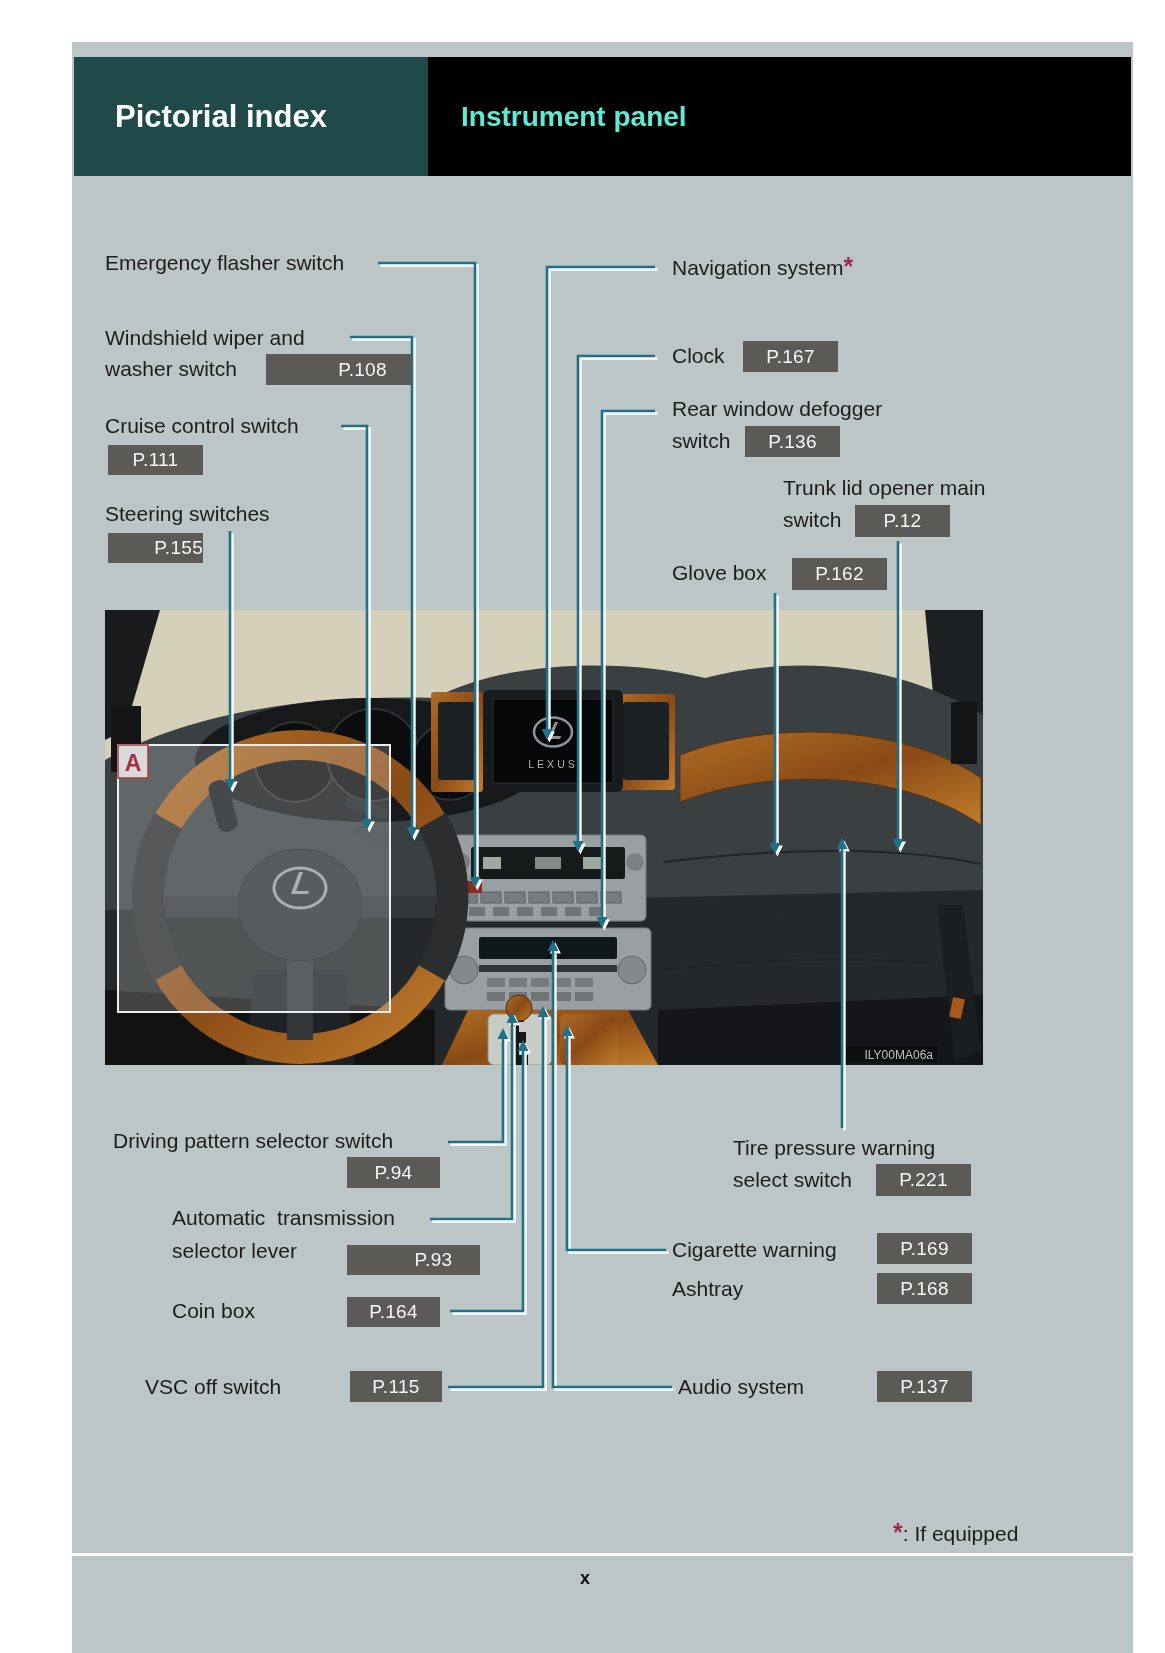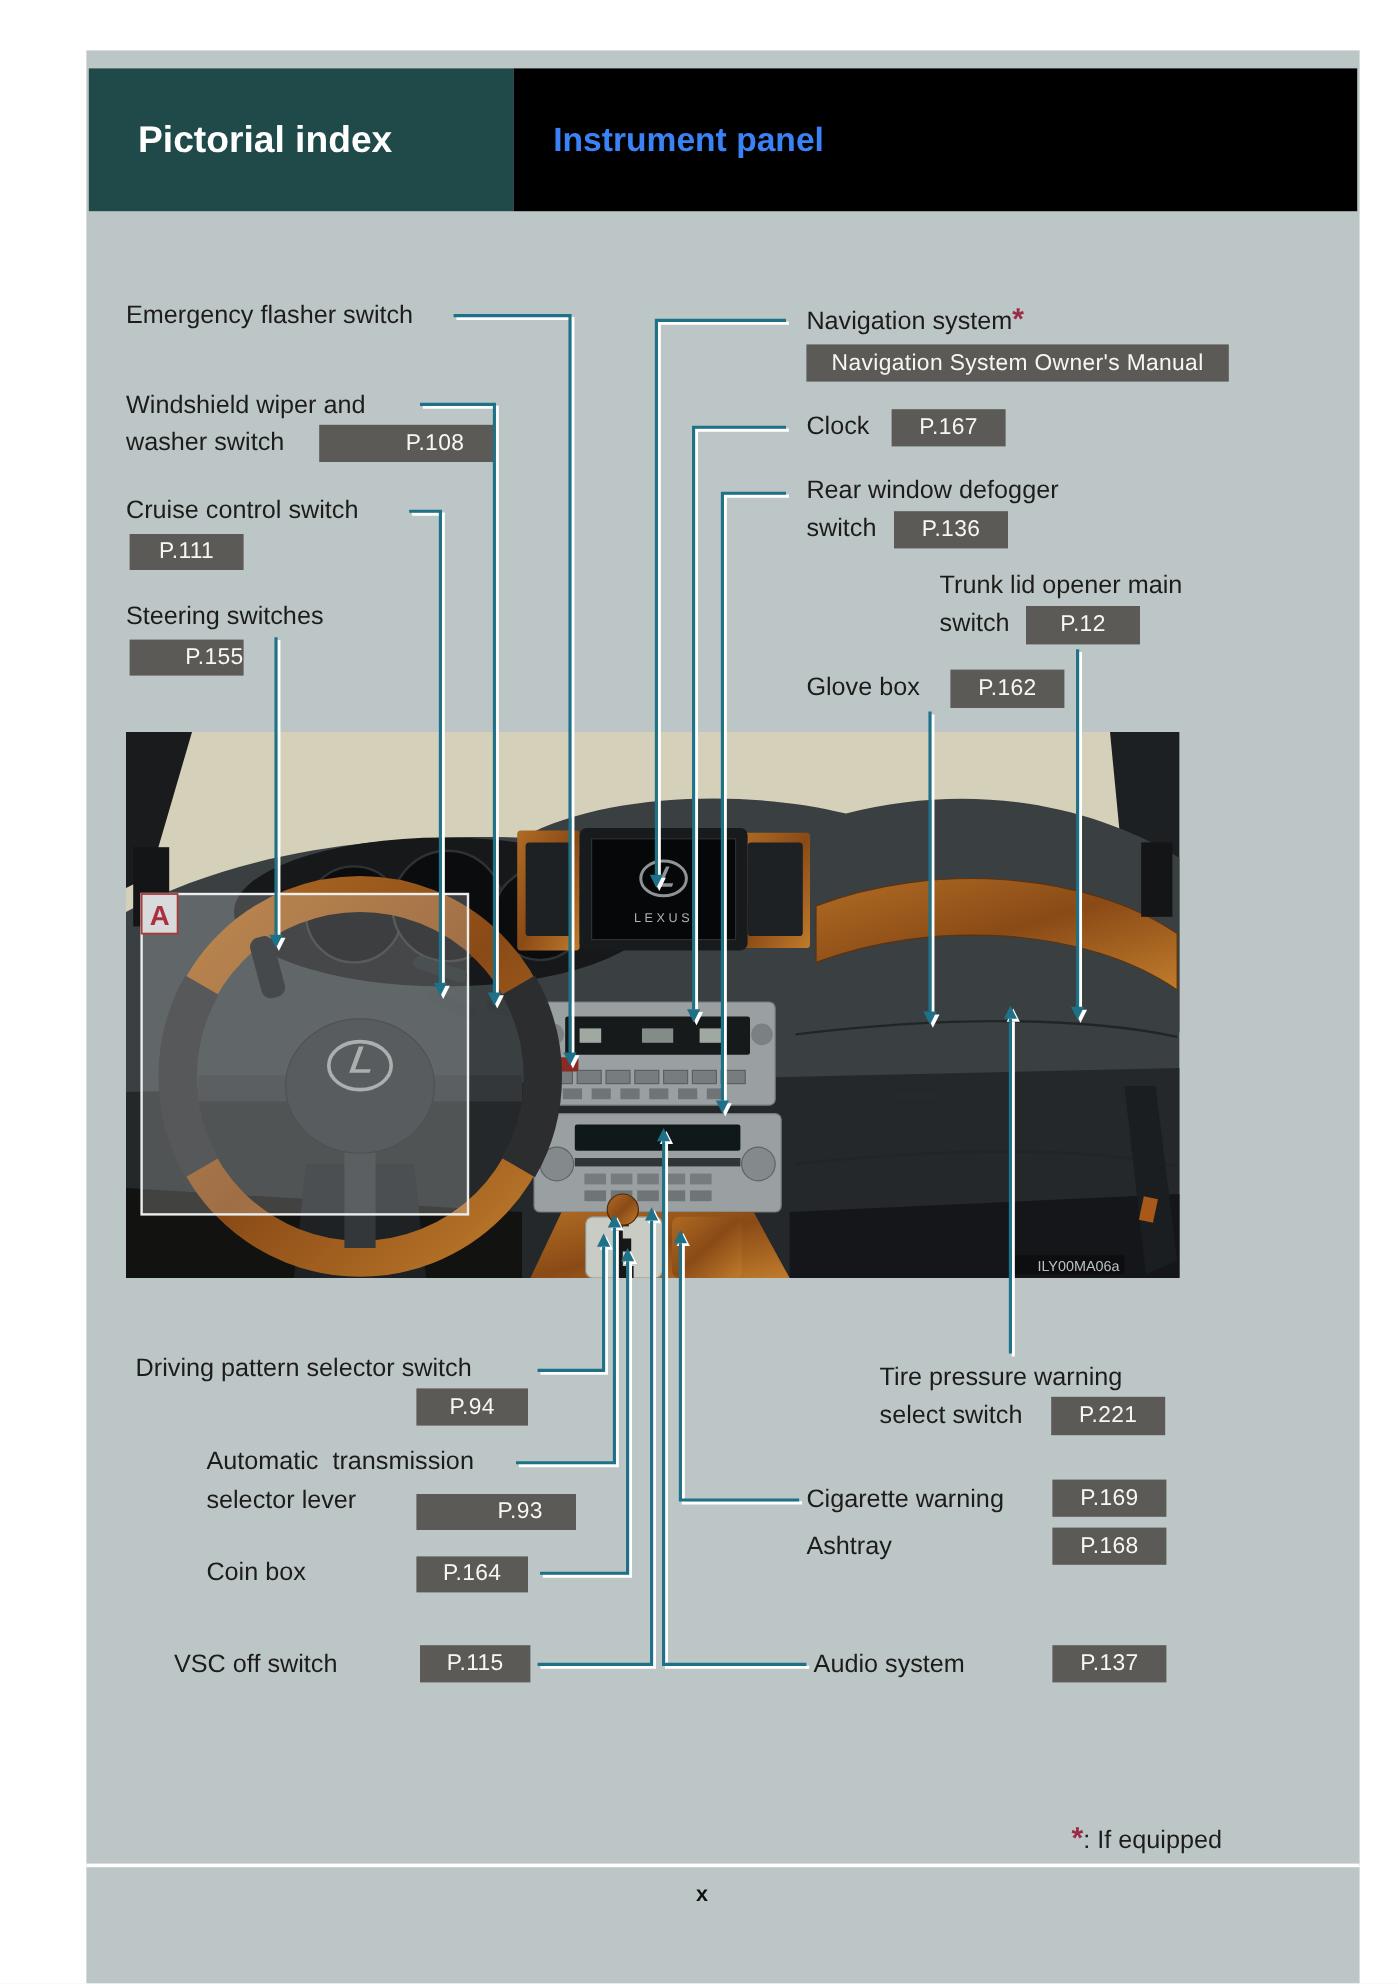--- a/index.html
+++ b/index.html
@@ -3,21 +3,21 @@
 <meta charset="utf-8">
 <style>
   html,body{margin:0;padding:0;background:#ffffff;}
   #stage{position:relative;width:1165px;height:1653px;background:#ffffff;overflow:hidden;
          font-family:"Liberation Sans","DejaVu Sans",sans-serif;}
   #page{position:absolute;left:72px;top:42px;width:1061px;height:1628px;background:#bdc6c6;}
   
   .hdr-teal{position:absolute;left:2px;top:15px;width:354px;height:119px;background:#1f4a49;
             color:#fff;font-weight:bold;font-size:31px;line-height:119px;padding-left:41px;box-sizing:border-box;}
   .hdr-black{position:absolute;left:356px;top:15px;width:703px;height:119px;background:#000;
-             color:#3b82f6;font-weight:bold;font-size:28px;line-height:119px;padding-left:33px;box-sizing:border-box;}
+             color:#5eead4;font-weight:bold;font-size:28px;line-height:119px;padding-left:33px;box-sizing:border-box;}
   
   .lbl{position:absolute;color:#1c1c1a;font-size:21px;line-height:26px;white-space:nowrap;}
   .pre{white-space:pre;}
   .badge{position:absolute;background:#5b5a56;color:#f6f6f4;font-size:19px;text-align:center;
          letter-spacing:.3px;white-space:nowrap;}
   .b30{height:30px;line-height:30px;width:95px;}
   .ast{color:#9c2b4a;font-size:25px;font-weight:bold;}
   
   #callout-layer,#photo-layer{position:absolute;left:0;top:0;pointer-events:none;}
   #callout-layer polyline{fill:none;stroke-width:2.6px;}
@@ -202,21 +202,20 @@
   <div class="lbl" style="left:105px;top:250px;">Emergency flasher switch</div>
   <div class="lbl" style="left:105px;top:325px;">Windshield wiper and</div>
   <div class="lbl" style="left:105px;top:356px;">washer switch</div>
   <div class="badge" style="left:266px;top:354px;width:97px;height:31px;line-height:31px;padding-left:48px;">P.108</div>
   <div class="lbl" style="left:105px;top:413px;">Cruise control switch</div>
   <div class="badge b30" style="left:108px;top:445px;">P.111</div>
   <div class="lbl" style="left:105px;top:501px;">Steering switches</div>
   <div class="badge b30" style="left:108px;top:533px;text-align:right;">P.155</div>
 
   <div class="lbl" style="left:672px;top:253px;"><span>Navigation system</span><span class="ast">*</span></div>
-  <div class="badge" style="left:672px;top:287px;width:352px;height:31px;line-height:31px;">Navigation System Owner's Manual</div>
   <div class="lbl" style="left:672px;top:343px;">Clock</div>
   <div class="badge" style="left:743px;top:341px;width:95px;height:31px;line-height:31px;">P.167</div>
   <div class="lbl" style="left:672px;top:396px;">Rear window defogger</div>
   <div class="lbl" style="left:672px;top:428px;">switch</div>
   <div class="badge" style="left:745px;top:426px;width:95px;height:31px;line-height:31px;">P.136</div>
   <div class="lbl" style="left:783px;top:475px;">Trunk lid opener main</div>
   <div class="lbl" style="left:783px;top:507px;">switch</div>
   <div class="badge" style="left:855px;top:505px;width:95px;height:32px;line-height:32px;">P.12</div>
   <div class="lbl" style="left:672px;top:560px;">Glove box</div>
   <div class="badge" style="left:792px;top:558px;width:95px;height:32px;line-height:32px;">P.162</div>

